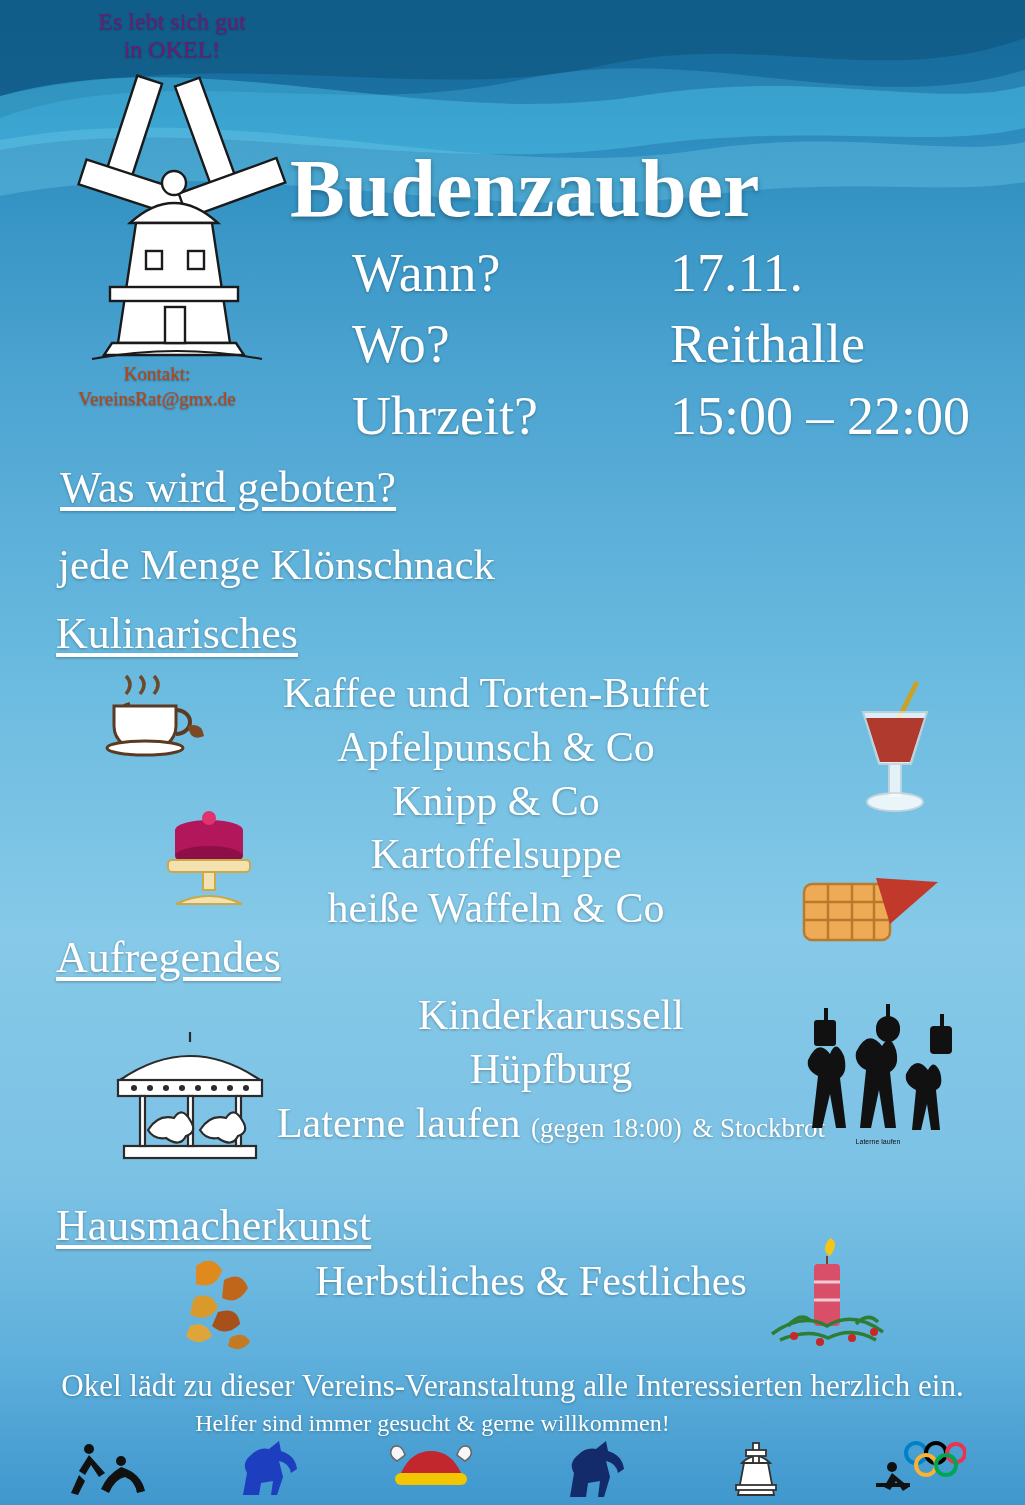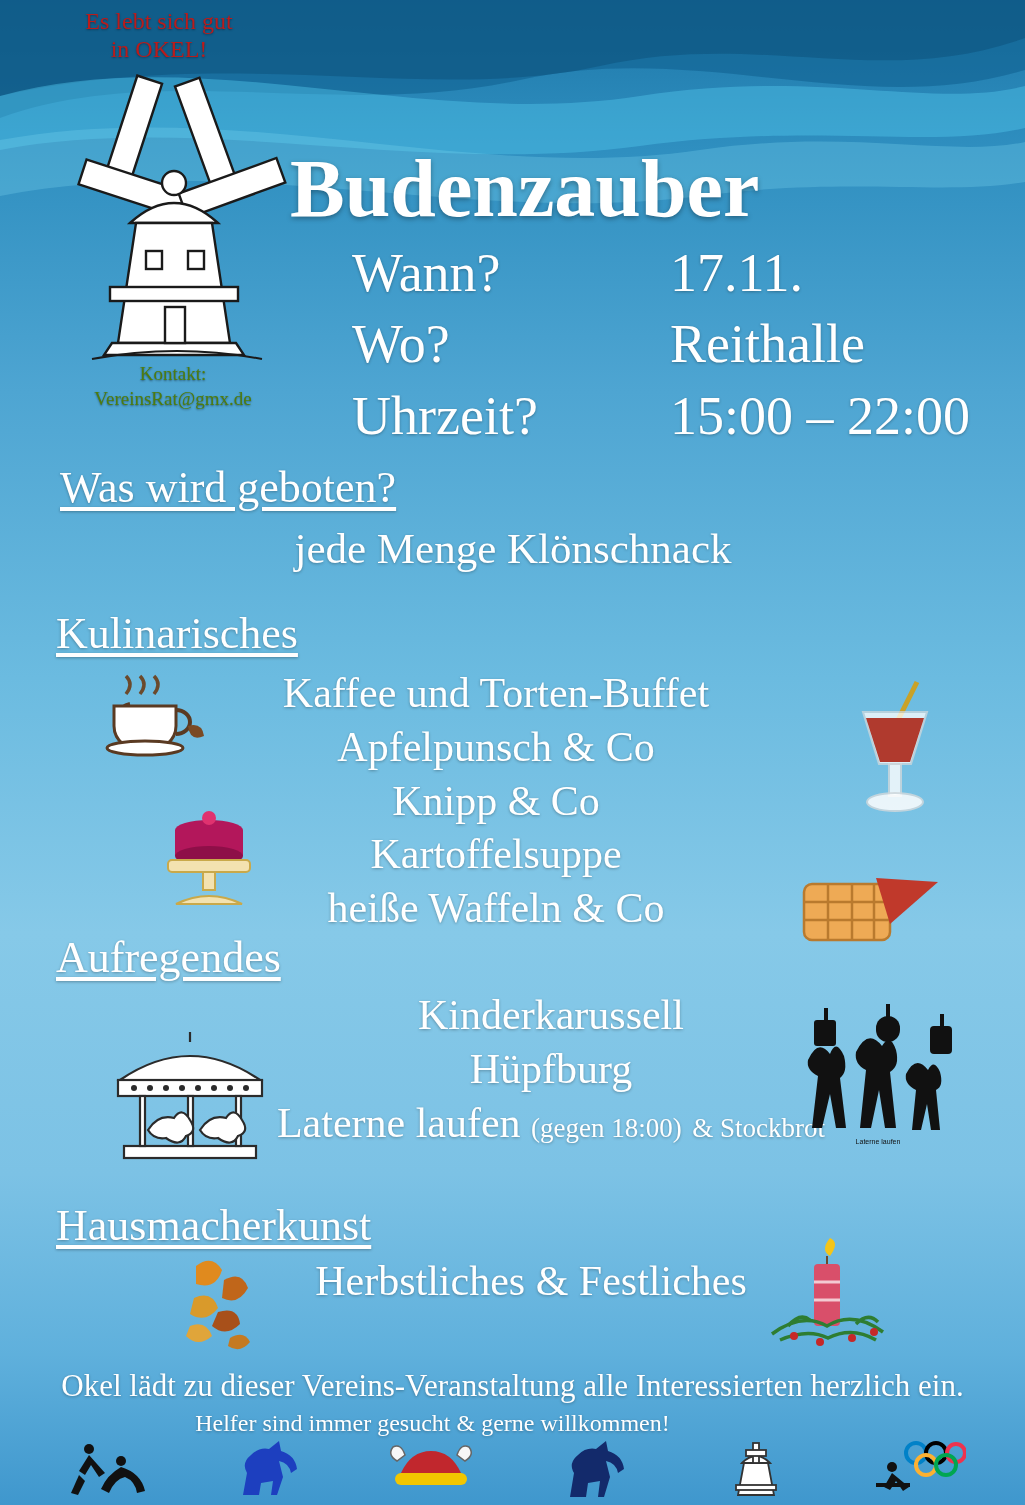--- a/index.html
+++ b/index.html
@@ -22,31 +22,31 @@
     color: #ffffff;
   }
 
   
   .wave-layer { position: absolute; top: 0; left: 0; width: 1025px; height: 260px; pointer-events: none; }
 
   
   .header { position: relative; height: 430px; }
 
   .tagline {
-    position: absolute; left: 49px; top: 8px; width: 220px;
+    position: absolute; left: 62px; top: 8px; width: 220px;
     text-align: center; font-size: 24px; line-height: 1.15;
-    color: #b91c1c; text-shadow: 0 1px 2px rgba(0,0,0,.35);
+    color: #701a75; text-shadow: 0 1px 2px rgba(0,0,0,.35);
   }
 
   .windmill { position: absolute; left: 62px; top: 55px; width: 230px; height: 310px; }
 
   .contact {
-    position: absolute; left: 48px; top: 362px; width: 250px;
+    position: absolute; left: 32px; top: 362px; width: 250px;
     text-align: center; font-size: 19px; line-height: 1.3;
-    color: #4d7c0f; text-shadow: 0 1px 2px rgba(0,0,0,.45);
+    color: #c2410c; text-shadow: 0 1px 2px rgba(0,0,0,.45);
   }
 
   .title1 {
     position: absolute; left: 300px; top: 10px; width: 700px;
     text-align: center; font-size: 86px; font-weight: bold;
     letter-spacing: 1px; text-shadow: 0 2px 5px rgba(0,0,0,.35);
   }
   .title2 {
     position: absolute; left: 290px; top: 142px; width: 720px;
     font-size: 82px; font-weight: bold;
@@ -61,21 +61,21 @@
   
   .section-head {
     font-size: 44px; text-decoration: underline;
     text-underline-offset: 5px; text-shadow: 0 1px 3px rgba(0,0,0,.3);
   }
   .line { font-size: 42px; line-height: 1.28; text-shadow: 0 1px 3px rgba(0,0,0,.3); }
   .small-inline { font-size: 27px; }
 
   .sec-offer { position: absolute; left: 58px; top: 462px; width: 910px; }
   .sec-offer .section-head { margin-left: 2px; }
-  .sec-offer .offer-line { text-align: center; margin-top: 8px; font-size: 43px; }
+  .sec-offer .offer-line { text-align: left; margin-top: 24px; font-size: 43px; }
 
   .sec-culinary { position: absolute; left: 56px; top: 608px; width: 920px; }
   .culinary-list { text-align: center; margin-top: 8px; padding-right: 40px; }
 
   .sec-exciting { position: absolute; left: 56px; top: 932px; width: 930px; }
   .exciting-list { text-align: center; margin-top: 6px; padding-left: 60px; }
 
   .sec-craft { position: absolute; left: 56px; top: 1200px; width: 930px; }
   .craft-line { text-align: center; margin-top: 4px; padding-left: 20px; }
 

